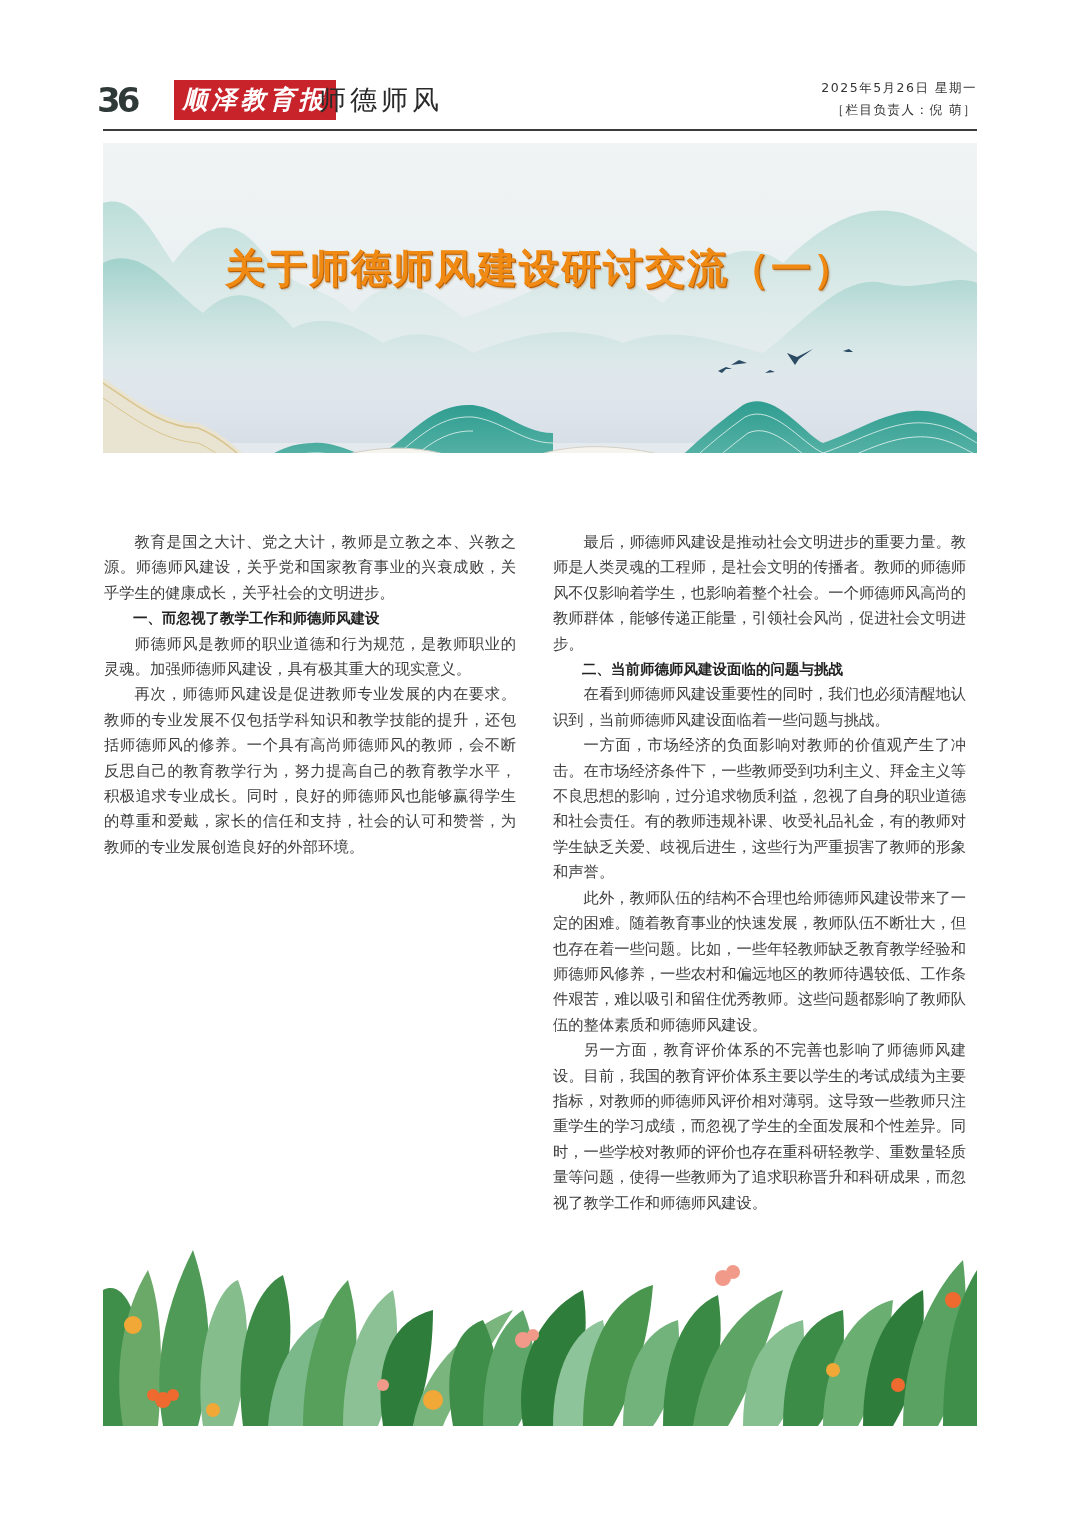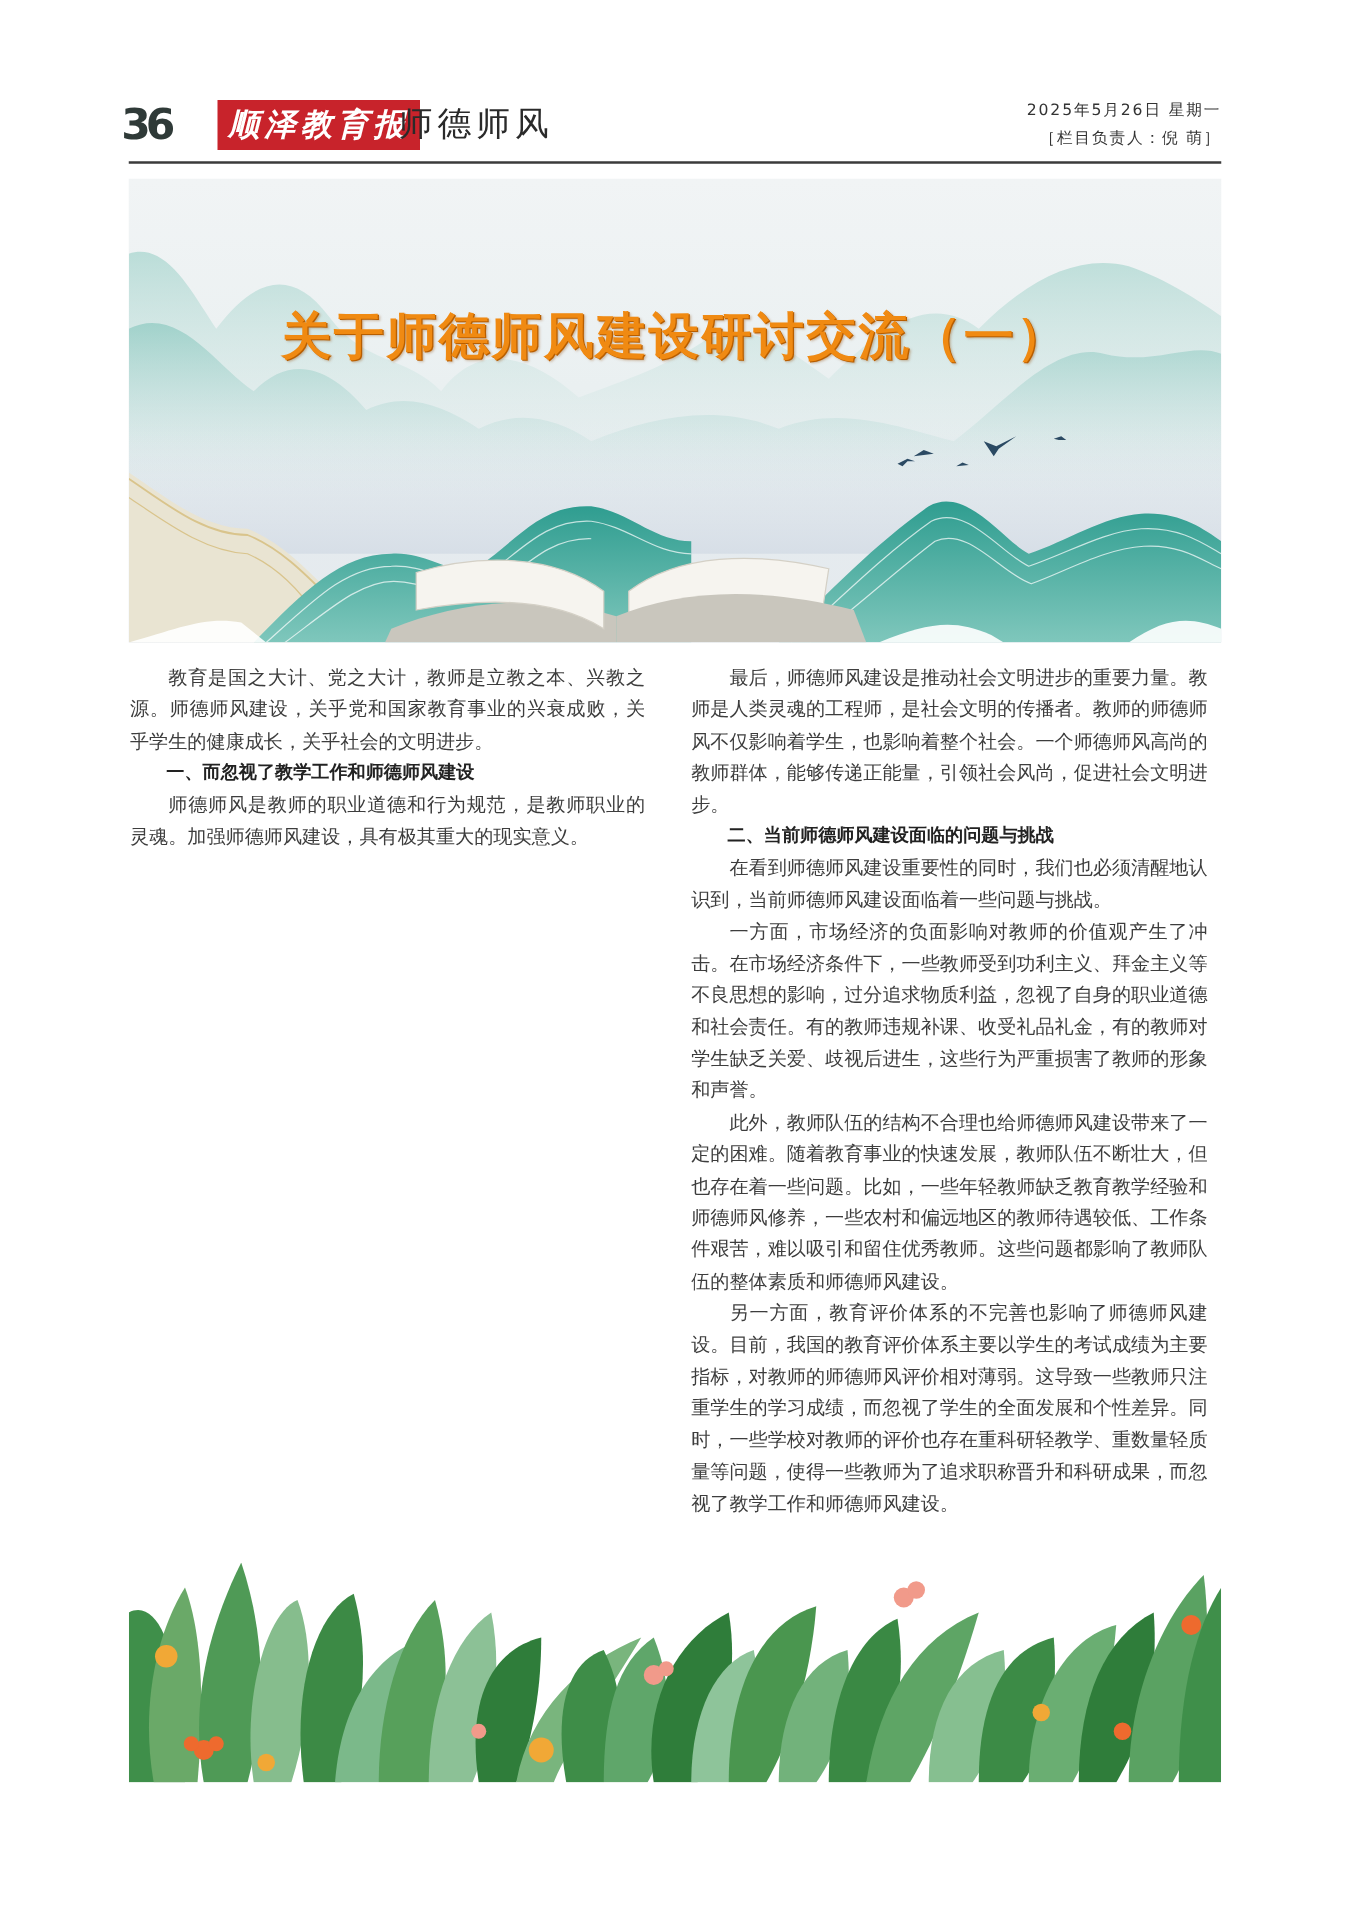--- a/index.html
+++ b/index.html
@@ -9,21 +9,21 @@
   
   .masthead { position: absolute; left: 97px; top: 78px; width: 880px; height: 46px; }
   .page-num { position: absolute; left: 0; top: 2px; font-family: "DejaVu Sans", sans-serif; font-weight: bold; font-size: 34px; letter-spacing: -4px; color: #2f3a38; line-height: 40px; }
   .paper-name { position: absolute; left: 44px; top: 2px; width: 162px; height: 40px; background: #c8232b; color: #fff; font-family: "DejaVu Serif", serif; font-weight: bold; font-style: italic; font-size: 25px; line-height: 40px; text-align: center; letter-spacing: 4px; margin-left: 33px; }
   .section-name { position: absolute; left: 222px; top: 4px; font-family: "DejaVu Sans", sans-serif; font-weight: normal; font-size: 27px; line-height: 36px; letter-spacing: 4px; color: #2a2a2a; }
   .date-line { position: absolute; right: 0; top: 1px; font-family: "DejaVu Sans", sans-serif; font-size: 12.5px; color: #333; letter-spacing: 1.5px; text-align: right; line-height: 18px; }
   .editor-line { position: absolute; right: 0; top: 23px; font-family: "DejaVu Sans", sans-serif; font-size: 12.5px; color: #333; letter-spacing: 1.5px; text-align: right; line-height: 18px; }
   .rule { position: absolute; left: 103px; top: 129px; width: 874px; height: 2px; background: #3b3b3b; }
 
   
-  .banner { position: absolute; left: 103px; top: 143px; width: 874px; height: 371px; overflow: hidden; background: linear-gradient(180deg, #f1f4f5 0%, #eaf0f1 45%, #e6ecef 70%, #e4e9ee 100%); }
+  .banner { position: absolute; left: 103px; top: 143px; width: 874px; height: 310px; overflow: hidden; background: linear-gradient(180deg, #f1f4f5 0%, #eaf0f1 45%, #e6ecef 70%, #e4e9ee 100%); }
   .banner svg { position: absolute; left: 0; top: 0; }
   .banner-title { position: absolute; left: 0; top: 98px; width: 874px; text-align: center; font-family: "DejaVu Sans", sans-serif; font-weight: bold; font-size: 40px; letter-spacing: 2px; color: #f08a12; text-shadow: 1px 1px 0 #b85e00, 2px 2px 2px rgba(140,70,0,0.35); }
 
   
   .col { position: absolute; top: 530px; width: 412px; font-size: 15.3px; line-height: 25.4px; color: #3d3d3d; text-align: justify; }
   .col-left { left: 104px; }
   .col-right { left: 553px; width: 413px; }
   .col p { text-indent: 2em; }
   .col h3 { font-family: "DejaVu Sans", sans-serif; font-weight: bold; font-size: 14.5px; color: #222; text-indent: 2em; line-height: 25.4px; }
 
@@ -100,20 +100,21 @@
     <path d="M600,371 C640,355 660,352 690,365 L700,371 Z" fill="#ffffff" opacity="0.9"></path>
     <path d="M800,371 C830,350 850,350 874,360 L874,371 Z" fill="#ffffff" opacity="0.9"></path>
   </svg>
   <div class="banner-title">关于师德师风建设研讨交流（一）</div>
 </div>
 
 <div class="col col-left">
   <p>教育是国之大计、党之大计，教师是立教之本、兴教之源。师德师风建设，关乎党和国家教育事业的兴衰成败，关乎学生的健康成长，关乎社会的文明进步。</p>
   <h3>一、而忽视了教学工作和师德师风建设</h3>
   <p>师德师风是教师的职业道德和行为规范，是教师职业的灵魂。加强师德师风建设，具有极其重大的现实意义。</p>
+  <p>再次，师德师风建设是促进教师专业发展的内在要求。教师的专业发展不仅包括学科知识和教学技能的提升，还包括师德师风的修养。一个具有高尚师德师风的教师，会不断反思自己的教育教学行为，努力提高自己的教育教学水平，积极追求专业成长。同时，良好的师德师风也能够赢得学生的尊重和爱戴，家长的信任和支持，社会的认可和赞誉，为教师的专业发展创造良好的外部环境。</p>
 </div>
 
 <div class="col col-right">
   <p>最后，师德师风建设是推动社会文明进步的重要力量。教师是人类灵魂的工程师，是社会文明的传播者。教师的师德师风不仅影响着学生，也影响着整个社会。一个师德师风高尚的教师群体，能够传递正能量，引领社会风尚，促进社会文明进步。</p>
   <h3>二、当前师德师风建设面临的问题与挑战</h3>
   <p>在看到师德师风建设重要性的同时，我们也必须清醒地认识到，当前师德师风建设面临着一些问题与挑战。</p>
   <p>一方面，市场经济的负面影响对教师的价值观产生了冲击。在市场经济条件下，一些教师受到功利主义、拜金主义等不良思想的影响，过分追求物质利益，忽视了自身的职业道德和社会责任。有的教师违规补课、收受礼品礼金，有的教师对学生缺乏关爱、歧视后进生，这些行为严重损害了教师的形象和声誉。</p>
   <p>此外，教师队伍的结构不合理也给师德师风建设带来了一定的困难。随着教育事业的快速发展，教师队伍不断壮大，但也存在着一些问题。比如，一些年轻教师缺乏教育教学经验和师德师风修养，一些农村和偏远地区的教师待遇较低、工作条件艰苦，难以吸引和留住优秀教师。这些问题都影响了教师队伍的整体素质和师德师风建设。</p>
   <p>另一方面，教育评价体系的不完善也影响了师德师风建设。目前，我国的教育评价体系主要以学生的考试成绩为主要指标，对教师的师德师风评价相对薄弱。这导致一些教师只注重学生的学习成绩，而忽视了学生的全面发展和个性差异。同时，一些学校对教师的评价也存在重科研轻教学、重数量轻质量等问题，使得一些教师为了追求职称晋升和科研成果，而忽视了教学工作和师德师风建设。</p>
 </div>

